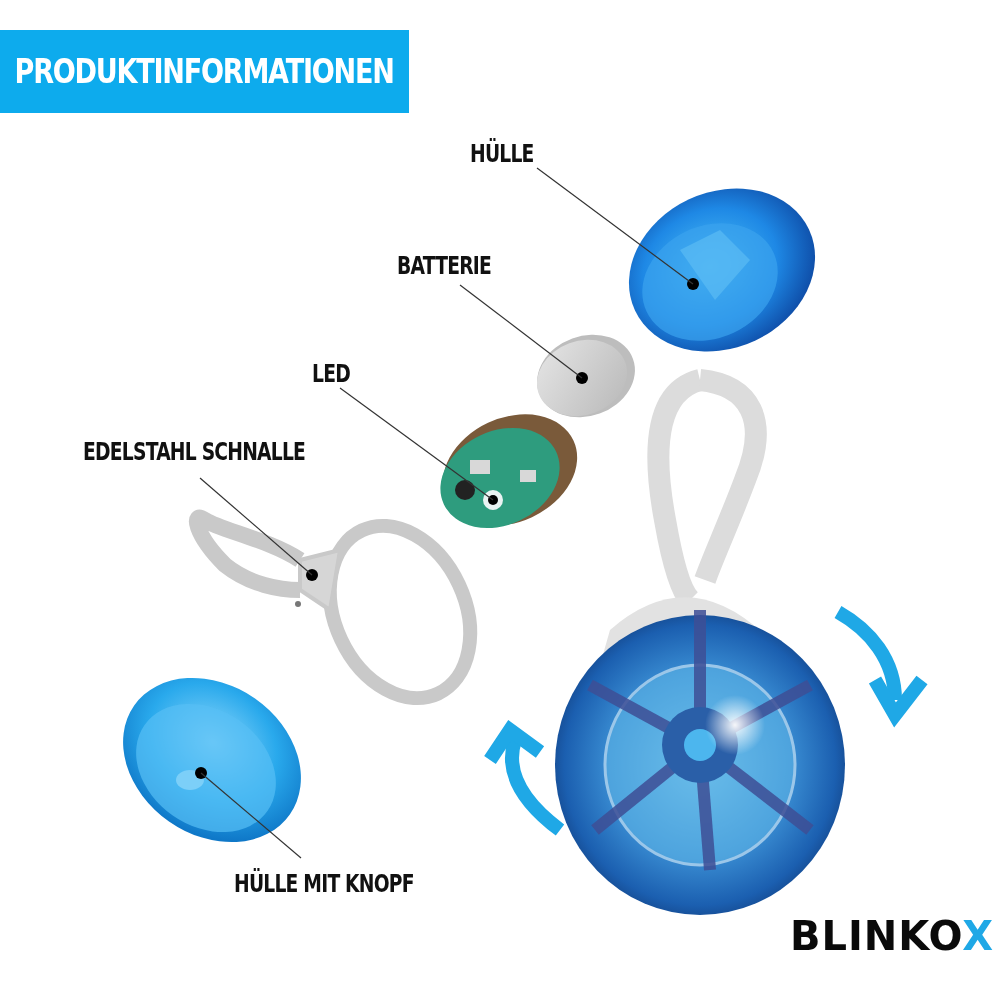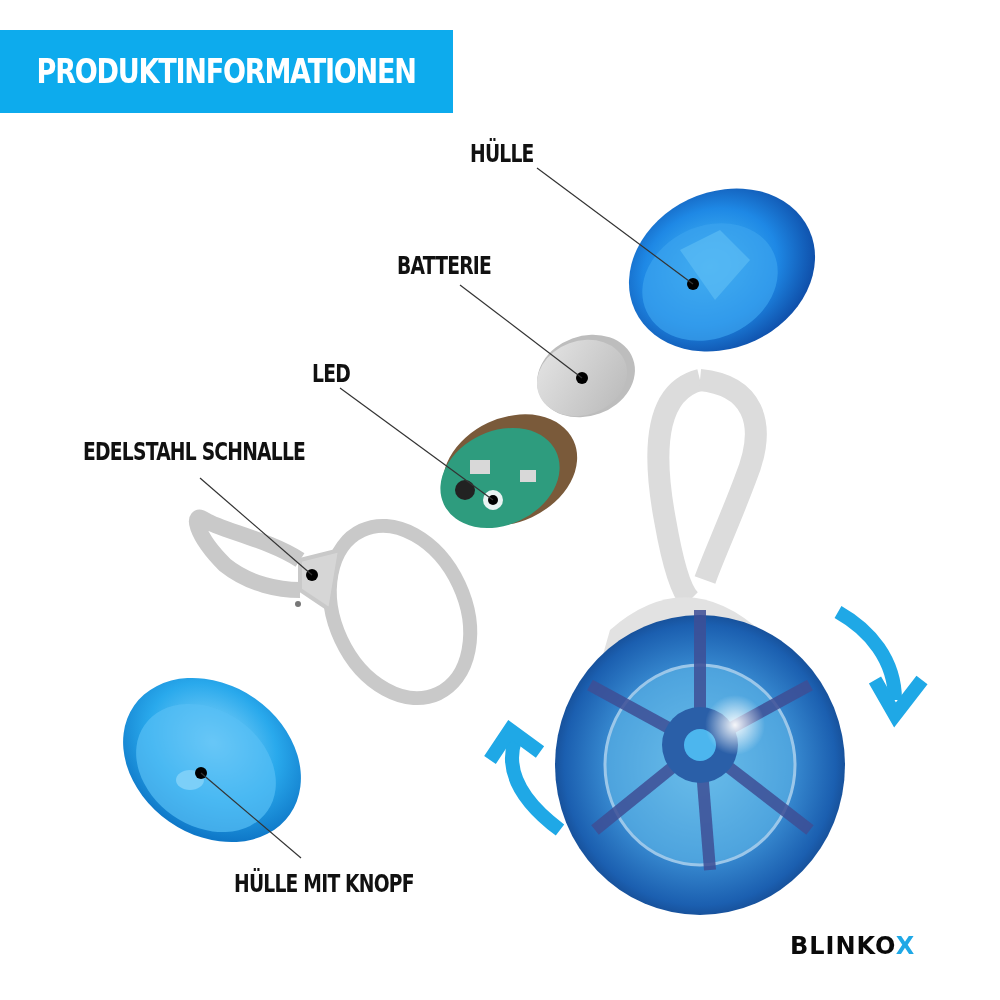--- a/index.html
+++ b/index.html
@@ -1,28 +1,28 @@
 <!DOCTYPE html>
 <html><head>
 <meta charset="utf-8">
 <style>
   html, body { margin:0; padding:0; background:#ffffff; }
   body { width:1000px; height:1000px; position:relative; overflow:hidden;
          font-family:"Liberation Sans", sans-serif; }
-  .banner { position:absolute; left:0; top:30px; width:453px; height:83px;
+  .banner { position:absolute; left:0; top:30px; width:409px; height:83px;
             background:#0dabed; display:flex; align-items:center; justify-content:center; }
   .banner span { color:#ffffff; font-family:"DejaVu Sans", sans-serif; font-weight:bold;
                  font-size:33px; letter-spacing:-1.5px; transform:scaleX(0.82); display:inline-block;
                  white-space:nowrap; }
   .label { position:absolute; color:#111111; font-family:"DejaVu Sans", sans-serif;
            font-weight:bold; font-size:24px; letter-spacing:-1px; white-space:nowrap;
            transform:scaleX(0.78); transform-origin:left center; }
   .art { position:absolute; left:0; top:0; }
-  .brand { position:absolute; left:790px; top:932px; font-family:"DejaVu Sans", sans-serif;
-           font-weight:bold; font-size:24px; letter-spacing:1px; color:#0a0a0a; }
+  .brand { position:absolute; left:790px; top:913px; font-family:"DejaVu Sans", sans-serif;
+           font-weight:bold; font-size:40px; letter-spacing:1px; color:#0a0a0a; }
   .brand .x { color:#1fa8e6; }
 </style>
 </head>
 <body>
 
 <div class="banner">
   <span>PRODUKTINFORMATIONEN</span>
 </div>
 
 <svg class="art" width="1000" height="1000" viewBox="0 0 1000 1000">

